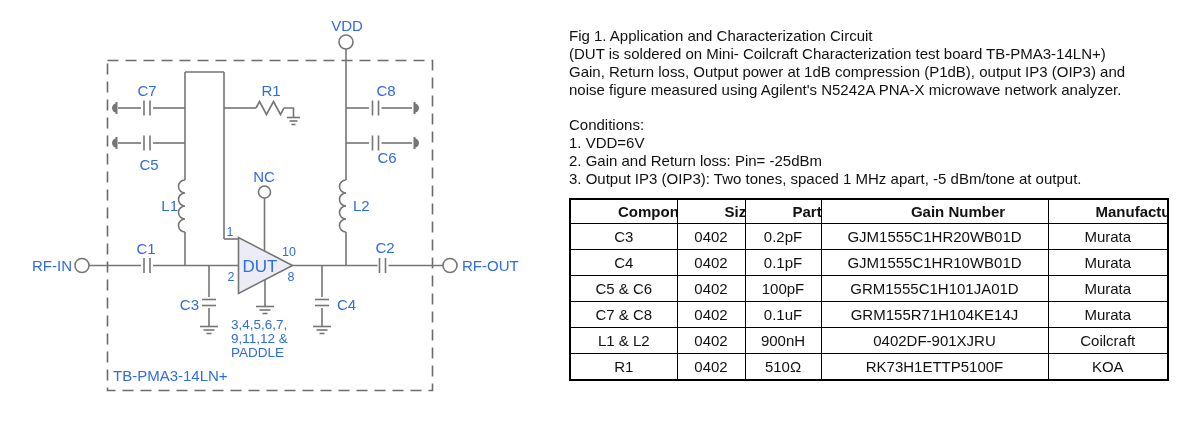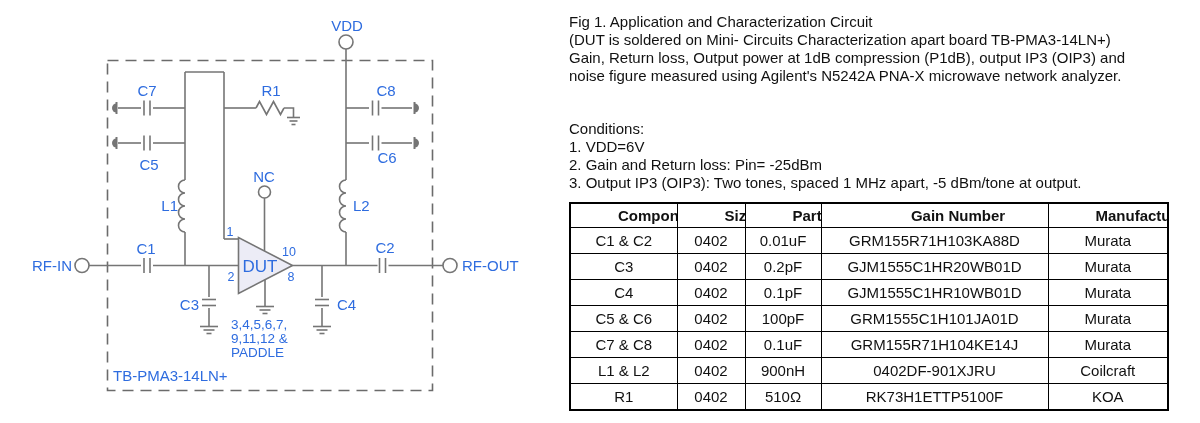--- a/index.html
+++ b/index.html
@@ -8,23 +8,23 @@
     font-family:"Liberation Sans", sans-serif;color:#111;
   }
   .circuit-wrap{position:absolute;left:0;top:0;width:545px;height:308px;}
   svg text{
     font-family:"Liberation Sans", sans-serif;
     fill:#2e6cdf;font-size:15px;
   }
   svg .pin{font-size:12.5px;}
   svg .gndlbl{font-size:13.5px;}
   svg .dutlbl{font-size:17px;}
-  .right{position:absolute;left:569px;top:13px;width:628px;}
+  .right{position:absolute;left:569px;top:27px;width:628px;}
   .cap-line{font-size:15px;line-height:18px;white-space:nowrap;}
-  .conditions{margin-top:35px;}
+  .conditions{margin-top:17px;}
   .cond-line{font-size:15px;line-height:18px;white-space:nowrap;}
   table.bom{
     margin-top:10px;border-collapse:collapse;table-layout:fixed;width:598px;
     border:2px solid #000;
   }
   table.bom th, table.bom td{
     border:1.5px solid #000;text-align:center;vertical-align:middle;
     font-size:15px;padding:0;height:25px;overflow:hidden;white-space:nowrap;
   }
   table.bom th{font-weight:bold;height:23px;padding-left:47px;}
@@ -148,21 +148,21 @@
   <text x="231" y="329" class="gndlbl">3,4,5,6,7,</text>
   <text x="231" y="343" class="gndlbl">9,11,12 &amp;</text>
   <text x="231" y="357" class="gndlbl">PADDLE</text>
   <text x="113" y="381">TB-PMA3-14LN+</text>
 </svg>
 </div>
 
 <div class="right">
   <div>
     <div class="cap-line">Fig 1. Application and Characterization Circuit</div>
-    <div class="cap-line">(DUT is soldered on Mini- Circuits Characterization apart board TB-PMA3-14LN+)</div>
+    <div class="cap-line">(DUT is soldered on Mini- Coilcraft Characterization test board TB-PMA3-14LN+)</div>
     <div class="cap-line">Gain, Return loss, Output power at 1dB compression (P1dB), output IP3 (OIP3) and</div>
     <div class="cap-line">noise figure measured using Agilent's N5242A PNA-X microwave network analyzer.</div>
   </div>
 
   <div class="conditions">
     <div class="cond-line">Conditions:</div>
     <div class="cond-line">1. VDD=6V</div>
     <div class="cond-line">2. Gain and Return loss: Pin= -25dBm</div>
     <div class="cond-line">3. Output IP3 (OIP3): Two tones, spaced 1 MHz apart, -5 dBm/tone at output.</div>
   </div>
@@ -179,27 +179,20 @@
       <tr>
         <th>Component</th>
         <th>Size</th>
         <th>Part</th>
         <th>Gain Number</th>
         <th>Manufacturer</th>
       </tr>
     </thead>
     <tbody>
       <tr>
-        <td>C1 &amp; C2</td>
-        <td>0402</td>
-        <td>0.01uF</td>
-        <td>GRM155R71H103KA88D</td>
-        <td>Murata</td>
-      </tr>
-      <tr>
         <td>C3</td>
         <td>0402</td>
         <td>0.2pF</td>
         <td>GJM1555C1HR20WB01D</td>
         <td>Murata</td>
       </tr>
       <tr>
         <td>C4</td>
         <td>0402</td>
         <td>0.1pF</td>

